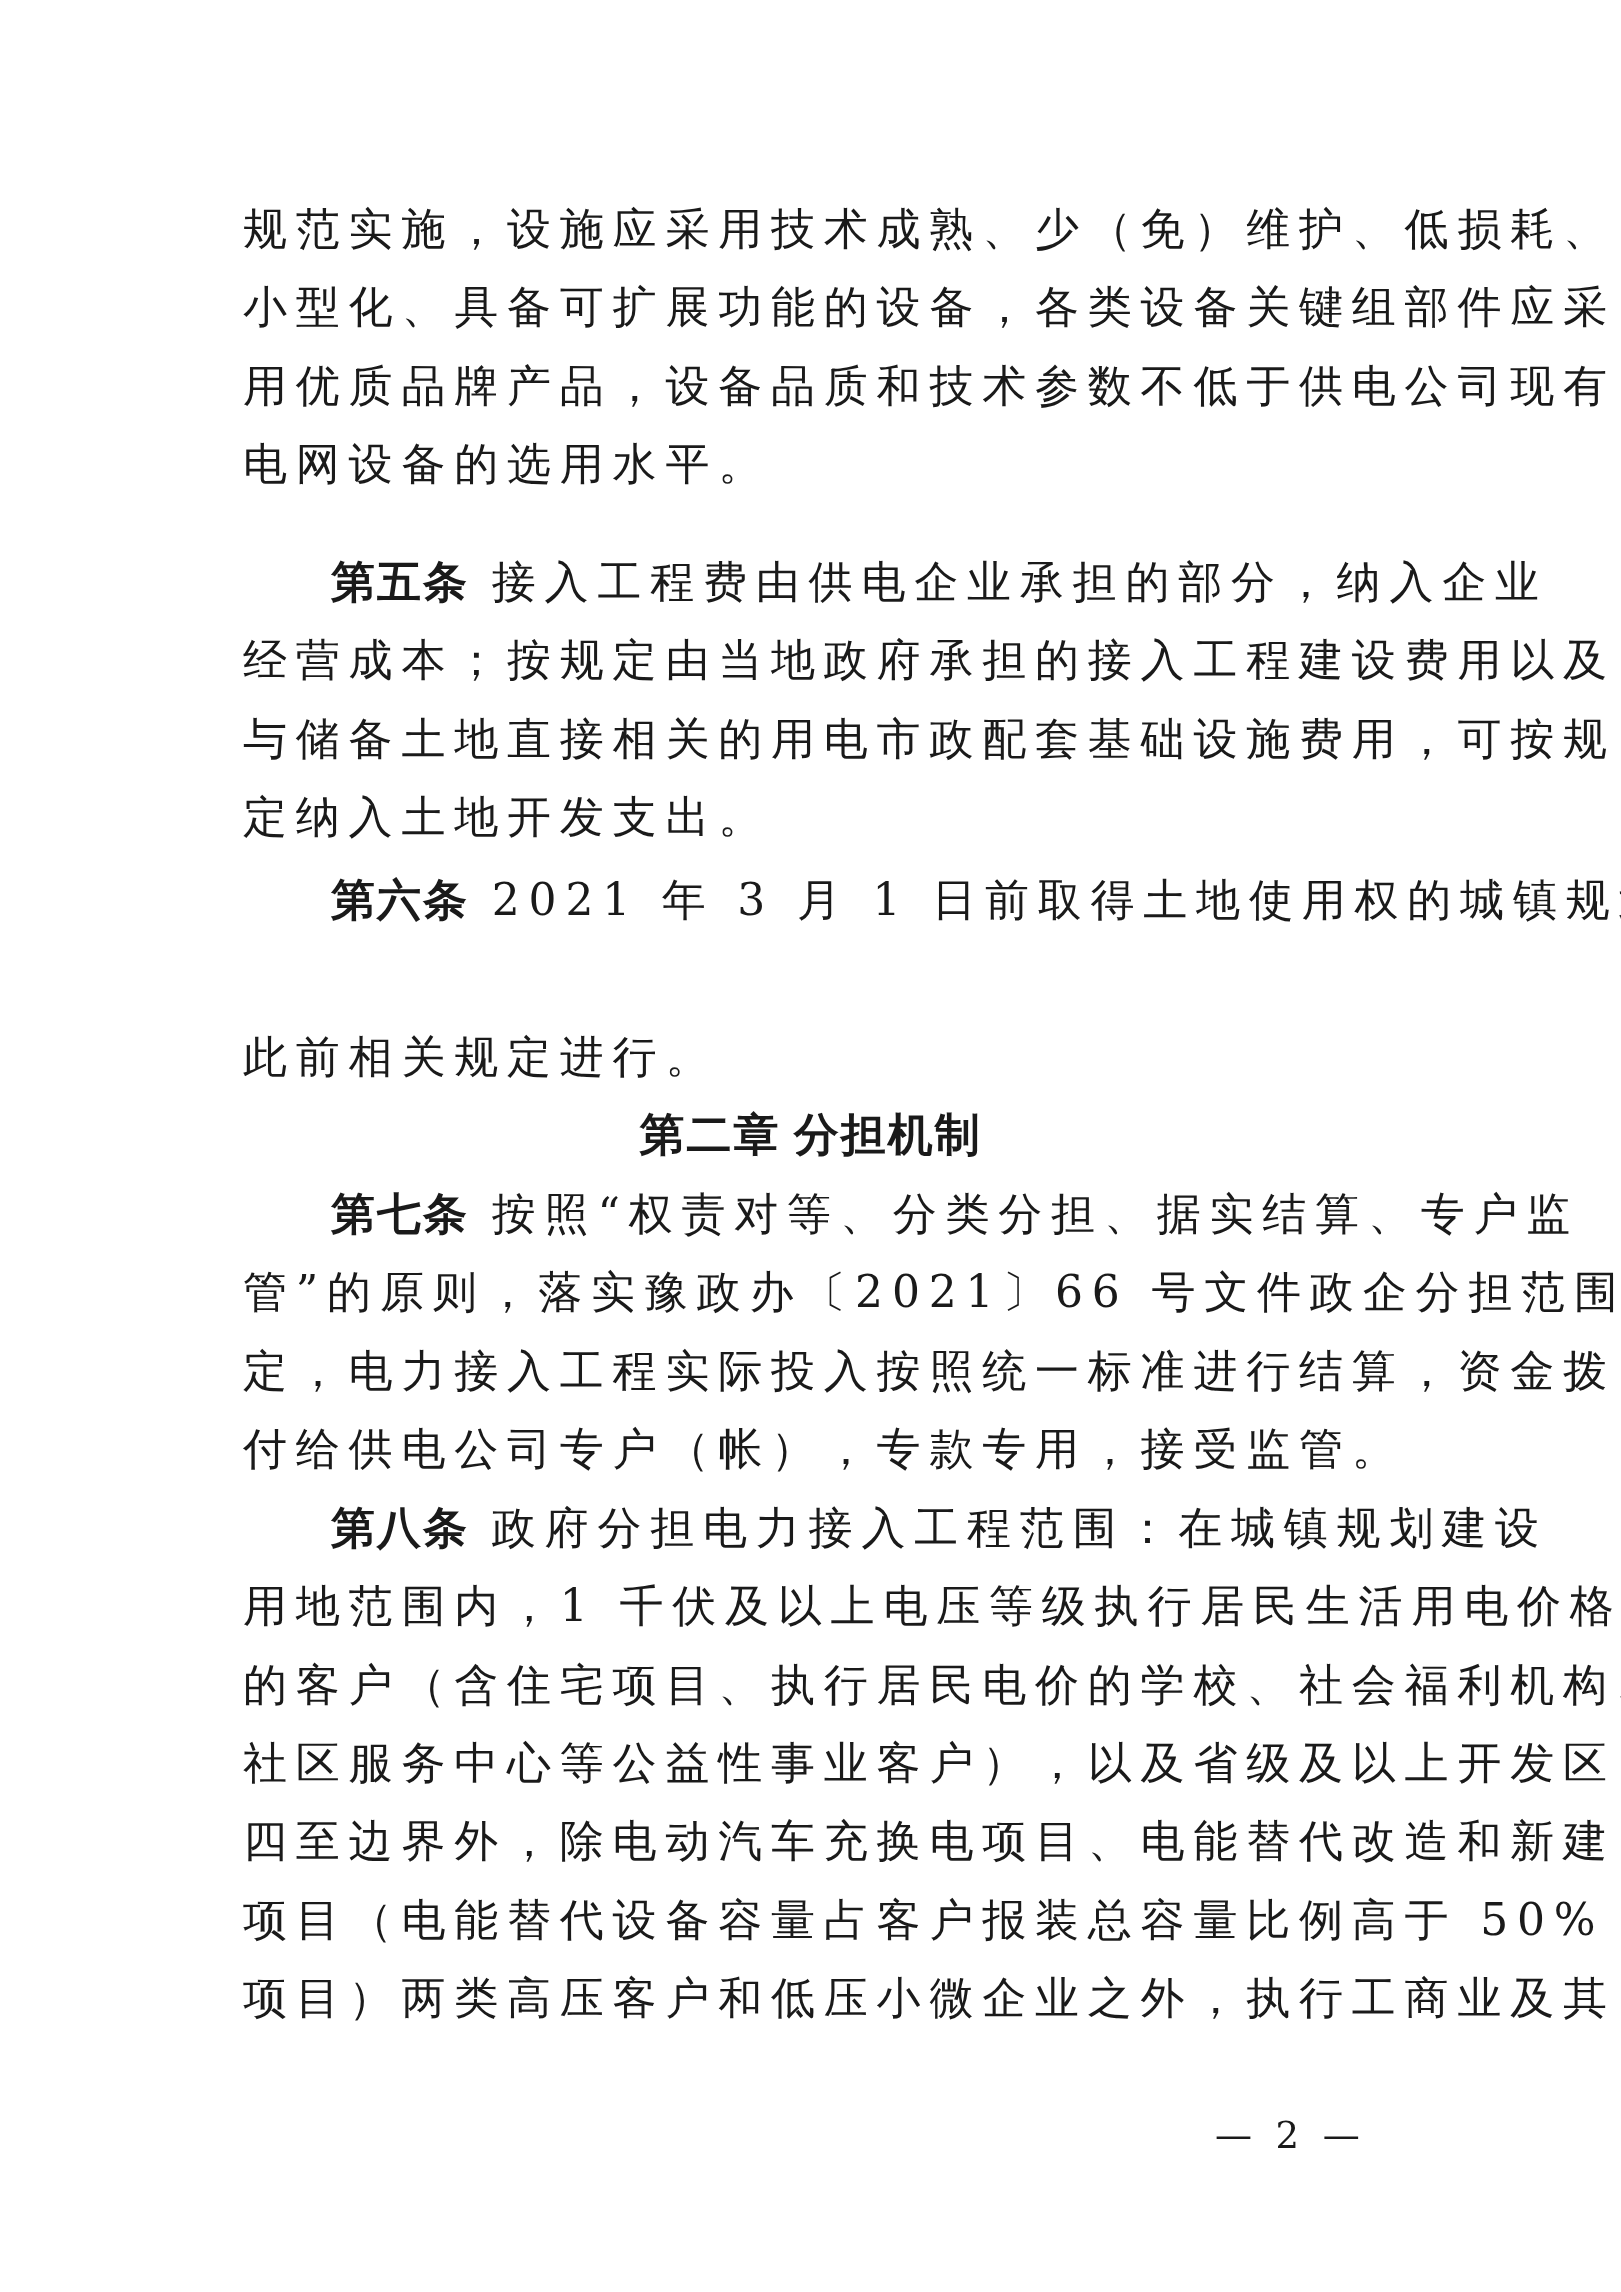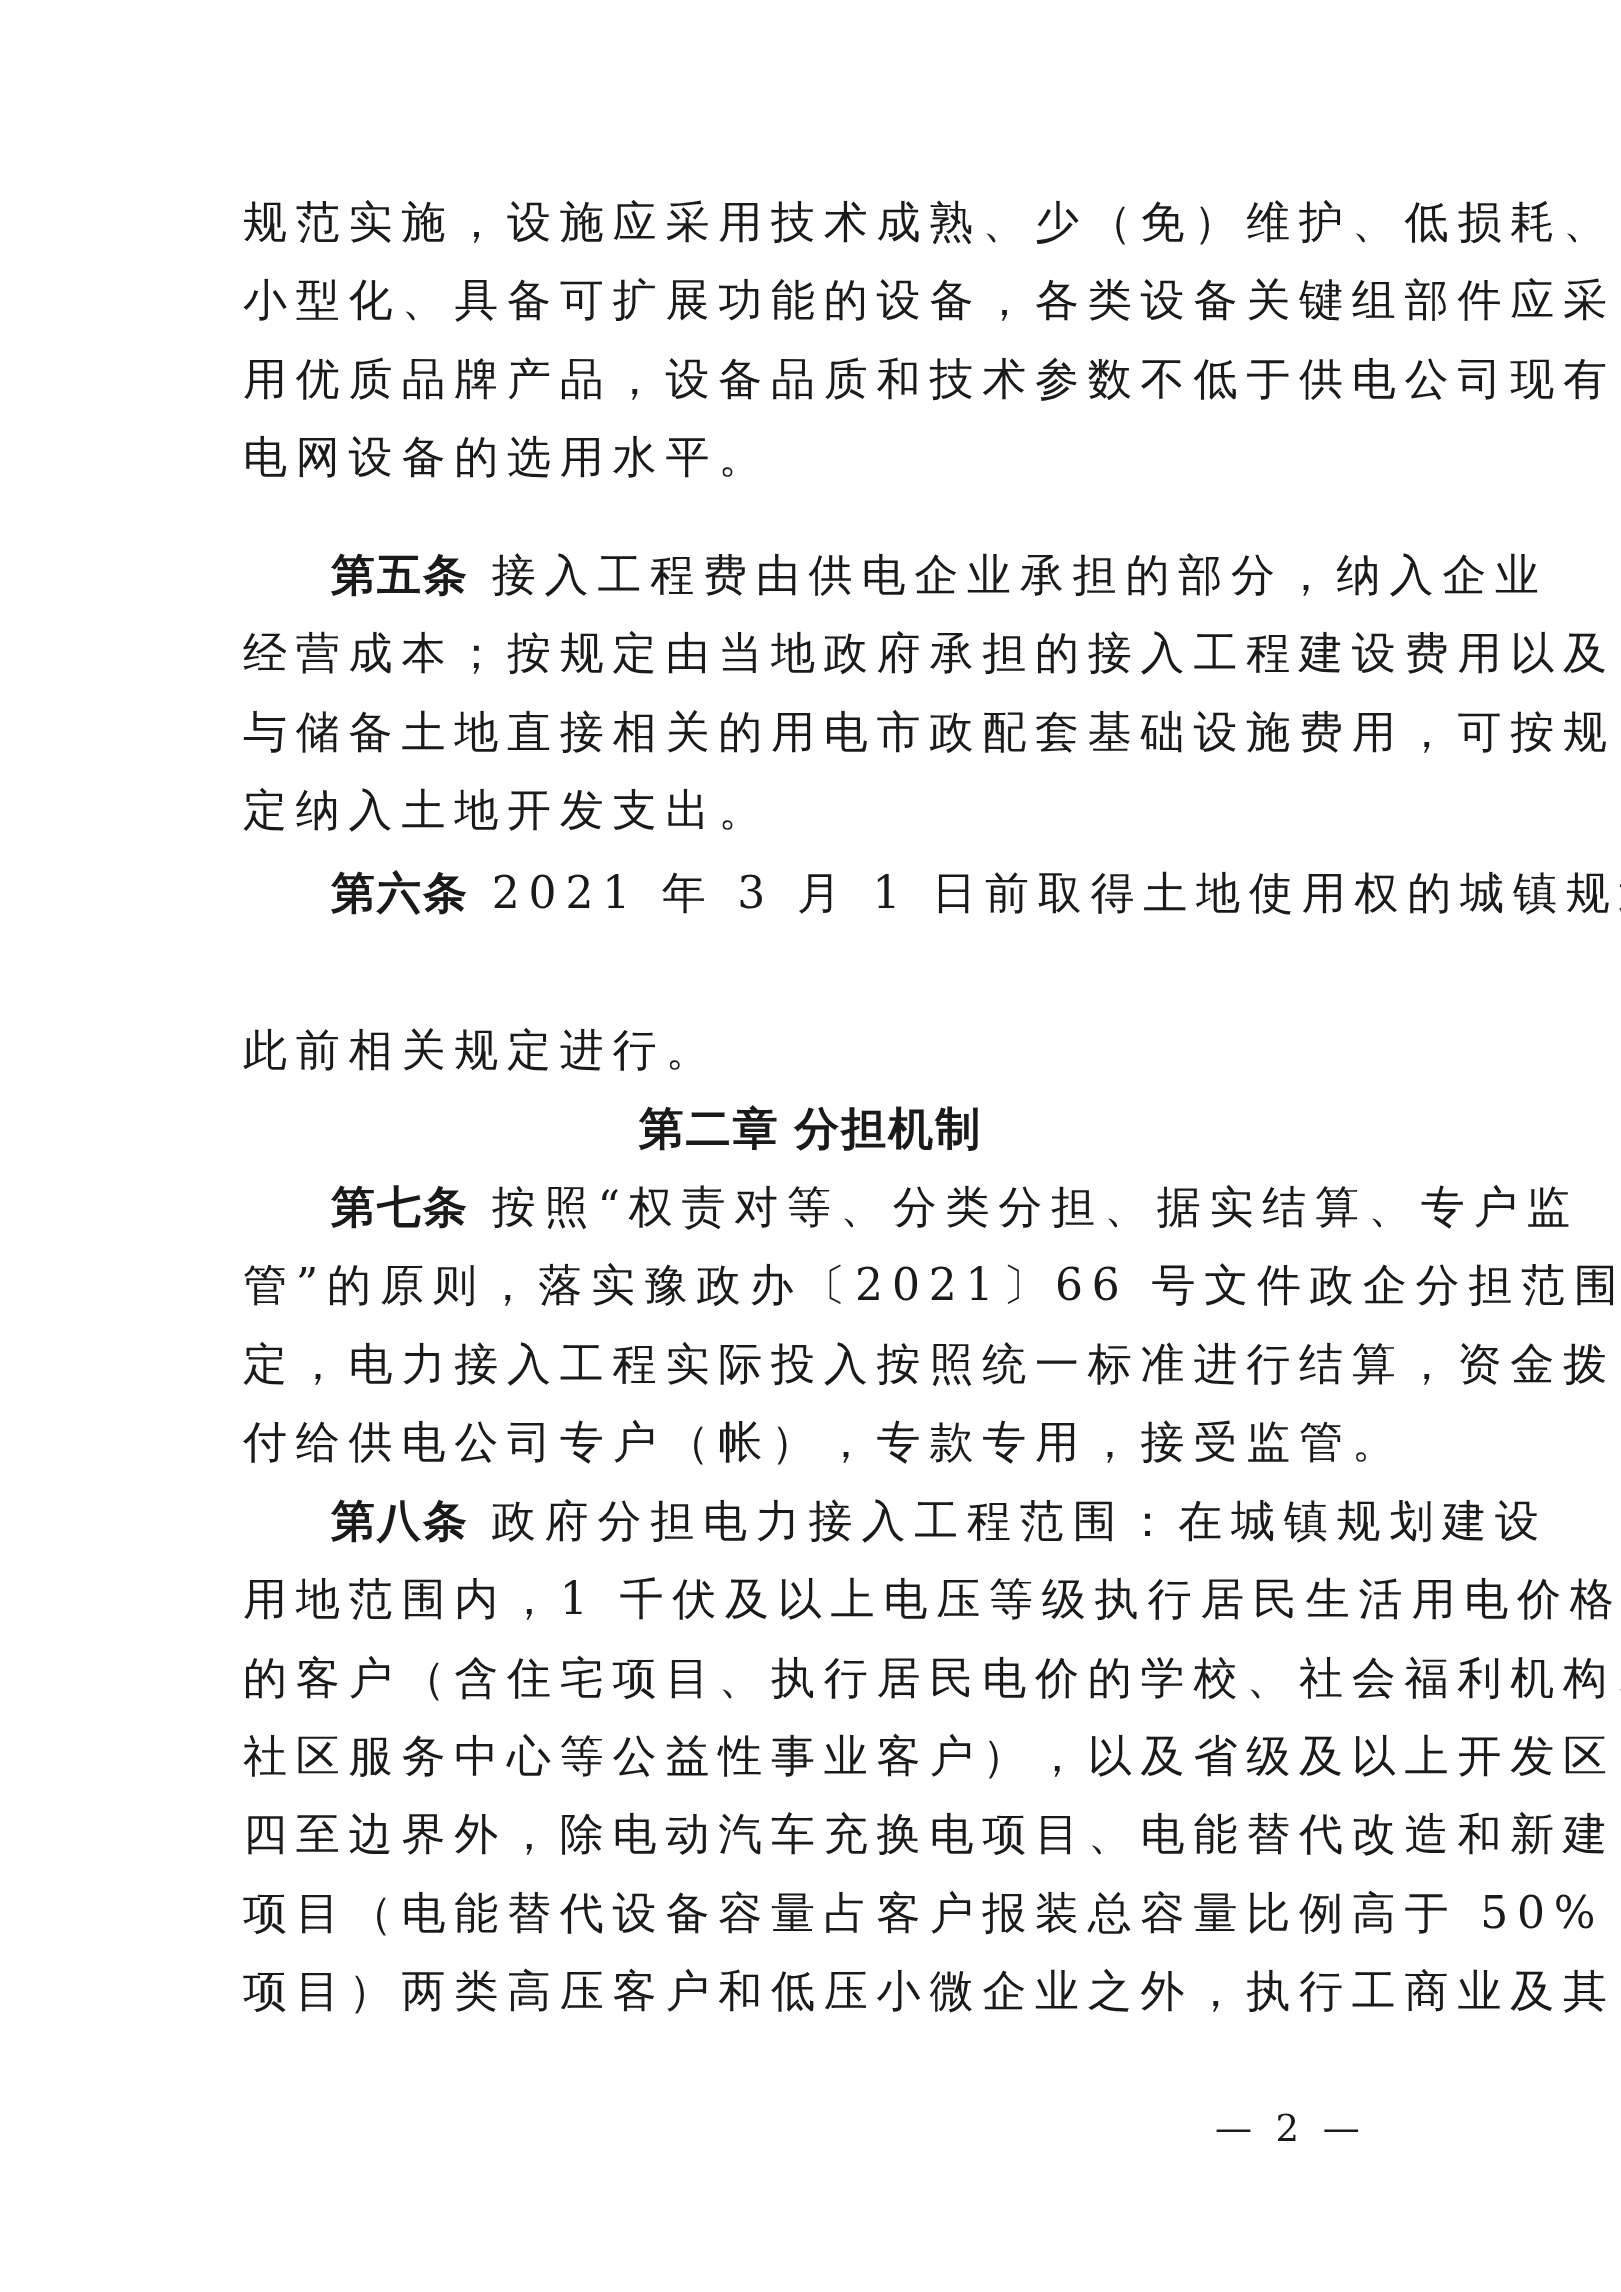--- a/index.html
+++ b/index.html
@@ -1,24 +1,24 @@
 <!DOCTYPE html>
 <html><head>
 <meta charset="utf-8">
 <style>
   html, body { margin:0; padding:0; background:#ffffff; }
   body { width:1621px; height:2293px; position:relative; overflow:hidden;
          font-family:"DejaVu Serif","Liberation Serif",serif; color:#1a1a1a; }
-  .page { position:absolute; left:0; top:0; width:1621px; height:1738px; }
+  .page { position:absolute; left:0; top:7px; width:1621px; height:1738px; }
   .line { position:absolute; left:243px; width:1127px; font-size:44px; line-height:51px;
           letter-spacing:8.8px; white-space:nowrap; }
   .indent { left:331px; }
   .bold { font-weight:bold; font-family:"DejaVu Sans","Liberation Sans",sans-serif; letter-spacing:2px; }
   .heading { position:absolute; left:0; width:1621px; text-align:center; font-size:45px; line-height:51px;
-             font-family:Liberation Sans, sans-serif; font-weight:bold; letter-spacing:2px; }
+             font-family:Liberation Serif, serif; font-weight:bold; letter-spacing:2px; }
   .pagenum { position:absolute; left:1215px; top:2107px; font-size:37px; letter-spacing:5.9px; }
 </style>
 </head>
 <body>
 
 <div class="page">
   <div class="line" style="top:196px">规范实施，设施应采用技术成熟、少（免）维护、低损耗、</div>
   <div class="line" style="top:274px">小型化、具备可扩展功能的设备，各类设备关键组部件应采</div>
   <div class="line" style="top:353px">用优质品牌产品，设备品质和技术参数不低于供电公司现有</div>
   <div class="line" style="top:431px">电网设备的选用水平。</div>

